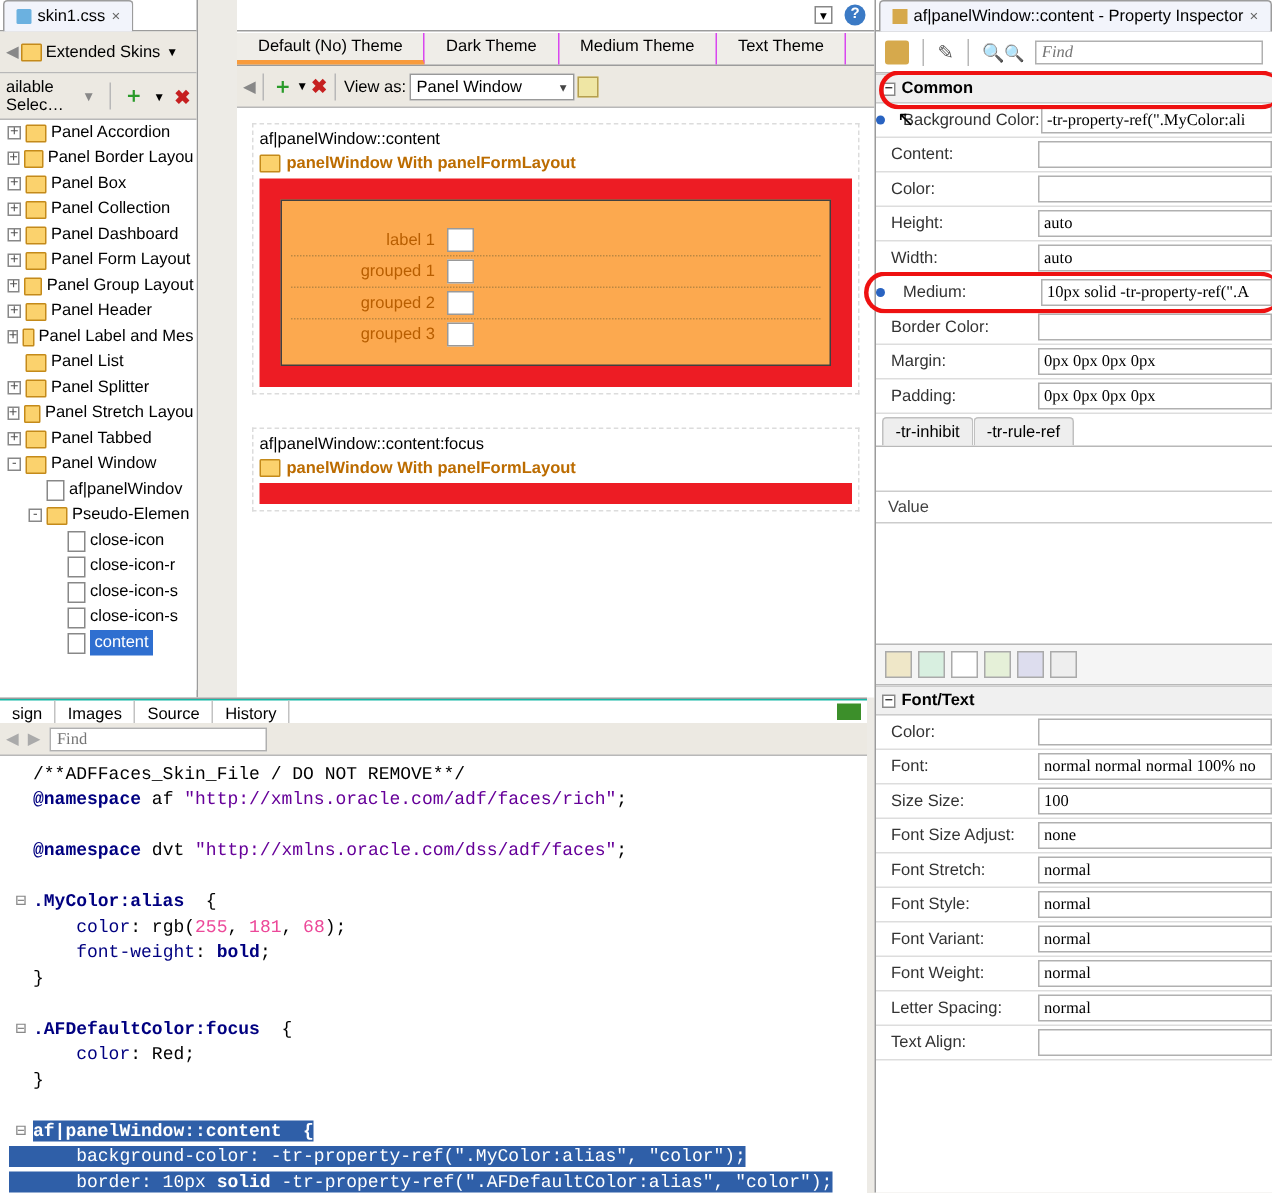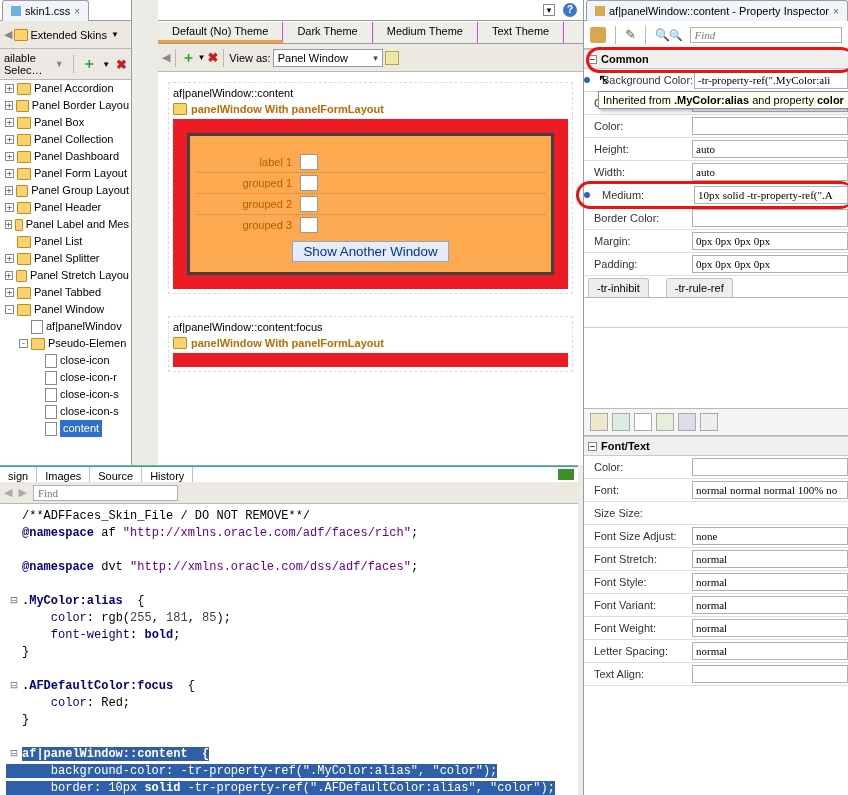--- a/index.html
+++ b/index.html
@@ -17,47 +17,47 @@
 .expander{width:9px;height:9px;border:1px solid #888;display:inline-flex;align-items:center;justify-content:center;font:9px/1 monospace;color:#555;background:#fff}
 .folder{width:14px;height:12px;background:#fbd26d;border:1px solid #c48a1a;border-radius:1px}
 .file{width:12px;height:14px;background:#fff;border:1px solid #888}
 .themebar{display:flex;border-bottom:1px solid #9c9c9c;background:#efede8;height:22px}
 .themetab{padding:3px 14px 0;border-right:1px solid #d946ef}
 .themetab.active{border-bottom:3px solid #f89b3c}
 .preview{background:#fff;padding:10px;height:338px;overflow:auto}
 .dashbox{border:1px dashed #dcdcdc;padding:4px;margin-bottom:22px}
 .panelhdr{display:flex;align-items:center;gap:4px;padding:2px 0 4px}
 .redframe{background:#ed1c24;padding:14px}
-.orangebox{background:#fca94f;border:3px solid #404040;padding:16px 6px 10px}
+.orangebox{background:#fca94f;border:1px solid #404040;padding:16px 6px 10px}
 .fieldrow{display:flex;align-items:center;gap:8px;border-top:1px dotted #bb8842;padding:2px 0}
 .fieldrow:first-child{border-top:none}
 .fieldrow .lab{width:96px;text-align:right;color:#b85e00}
 .fieldrow input{width:18px;height:16px;border:1px solid #999;background:#fff}
 .linkbtn{color:#003399;background:#e6ecf7;border:1px solid #8ea7cf;padding:2px 10px;margin:6px auto 0;display:block;width:fit-content}
 .bottomtabs{display:flex;border-top:1px solid #14b8a6;height:16px;font-size:11px}
 .bottomtabs span{padding:3px 8px;border-right:1px solid #c2c2c2}
 .code{font:12px "Courier New",monospace;background:#fff;line-height:17px;padding:4px 6px;white-space:pre;height:300px;overflow:auto}
 .kw{color:#000080;font-weight:bold}
 .fn{color:#000080}
 .str{color:#660099}
-.num{color:#404040}
+.num{color:#ec4899}
 .hl{background:#2f5fa8;color:#fff}
 .hl .bold{font-weight:bold}
 .gut{display:inline-block;width:16px;color:#888;text-align:center;user-select:none}
 .prop{display:flex;align-items:center;height:23px;border-bottom:1px solid #ddd}
 .prop .pl{width:108px;padding-left:10px;color:#333}
 .prop input{flex:1;height:18px;border:1px solid #b0b0b0;background:#fff;padding:0 3px;font:11px Tahoma}
 .section{display:flex;align-items:center;gap:4px;padding:3px 4px;background:#f0f0f0;border-top:1px solid #ccc;border-bottom:1px solid #ccc;font-weight:bold;font-size:11px}
 .section .tw{width:9px;height:9px;border:1px solid #888;display:inline-flex;align-items:center;justify-content:center;font:9px/1 monospace;background:#fff}
 .right{position:absolute;left:583px;top:0;width:265px;height:795px;border-left:1px solid #9c9c9c;background:#fff;display:flex;flex-direction:column}
 .left{position:absolute;left:0;top:0;width:132px;height:465px;border-right:1px solid #9c9c9c;background:#fff}
 .center{position:absolute;left:158px;top:0;width:425px;height:465px;background:#fff}
 .south{position:absolute;left:0;top:465px;width:578px;height:330px;border-top:1px solid #9c9c9c;background:#fff}
 .redcallout{border:3px solid #e11;border-radius:14px;border-right:none}
-.subtabs{display:flex;height:22px;border-bottom:1px solid #b8b8b8;padding-left:4px;gap:17px;align-items:flex-end}
+.subtabs{display:flex;height:22px;border-bottom:1px solid #b8b8b8;padding-left:4px;gap:0;align-items:flex-end}
 .subtabs .st{padding:3px 8px;border:1px solid #c0c0c0;border-bottom:none;background:#eee;border-radius:3px 3px 0 0}
 .dot{width:6px;height:6px;background:#2963c1;border-radius:50%;display:inline-block;margin-right:2px}
 .insptool{display:flex;align-items:center;gap:6px;padding:4px 6px;border-bottom:1px solid #b8b8b8;height:28px}
 .inspicon{width:16px;height:16px;display:inline-block;background:#8aa8d6;border-radius:2px}
 .srch:before{content:"🔍";font-size:12px;background:transparent}
 .tooltip{position:absolute;background:#fffff0;border:1px solid #8888aa;padding:2px 4px;font-size:11px;white-space:nowrap;box-shadow:2px 2px 4px rgba(0,0,0,.3);z-index:50}
 </style>
 </head>
 <body>
 
@@ -256,21 +256,20 @@
               <input style="">
             </div>
           <div class="fieldrow">
               <span class="lab">grouped 2</span>
               <input style="">
             </div>
           <div class="fieldrow">
               <span class="lab">grouped 3</span>
               <input style="">
             </div>
-          <button class="linkbtn">Show Another Window</button>
         </div>
       </div>
     </div>
     <div class="dashbox">
       <div style="margin-bottom:2px">af|panelWindow::content:focus</div>
       <div class="panelhdr">
           <span class="folder"></span>
           <b style="color:#bc6c00">panelWindow With panelFormLayout</b>
         </div>
       <div class="redframe" style="height:14px;padding:0"></div>
@@ -291,21 +290,21 @@
     <span style="color:#aaa">◀</span>
     <span style="color:#aaa">▶</span>
     <input style="flex: 0 0 70px; height: 16px; border: 1px solid rgb(176, 176, 176); padding: 0px 4px; font: 11px Tahoma;" placeholder="Find">
   </div>
   <div class="code"><span class="gut"> </span><span>/**ADFFaces_Skin_File / DO NOT REMOVE**/</span>
 <span class="gut"> </span><span class="kw">@namespace</span><span> af </span><span class="str">"http://xmlns.oracle.com/adf/faces/rich"</span>;
 <span class="gut"> </span>
 <span class="gut"> </span><span class="kw">@namespace</span><span> dvt </span><span class="str">"http://xmlns.oracle.com/dss/adf/faces"</span>;
 <span class="gut"> </span>
 <span class="gut">⊟</span><span class="kw">.MyColor:alias</span><span>  {</span>
-<span class="gut"> </span>    <span class="fn">color</span><span>: rgb(</span><span class="num">255</span><span>, </span><span class="num">181</span><span>, </span><span class="num">85</span><span>);</span>
+<span class="gut"> </span>    <span class="fn">color</span><span>: rgb(</span><span class="num">255</span><span>, </span><span class="num">181</span><span>, </span><span class="num">68</span><span>);</span>
 <span class="gut"> </span>    <span class="fn">font-weight</span><span>: </span><span class="kw">bold</span><span>;</span>
 <span class="gut"> </span><span>}</span>
 <span class="gut"> </span>
 <span class="gut">⊟</span><span class="kw">.AFDefaultColor:focus</span><span>  {</span>
 <span class="gut"> </span>    <span class="fn">color</span><span>: Red;</span>
 <span class="gut"> </span><span>}</span>
 <span class="gut"> </span>
 <span class="gut">⊟</span><span class="hl"><span class="bold">af|panelWindow::content  {</span>
 <span class="gut"> </span><span>    background-color: -tr-property-ref(".MyColor:alias", "color");</span>
 <span class="gut"> </span><span>    border: 10px </span><span class="bold">solid</span><span> -tr-property-ref(".AFDefaultColor:alias", "color");</span></span></div>
@@ -335,21 +334,20 @@
         <span>Common</span>
       </div>
   </div>
 
   <div style="position:relative">
     <div class="prop">
         <span class="dot"></span>
         <span class="pl" style="width:102px">Background Color:</span>
         <input value="-tr-property-ref(&quot;.MyColor:ali" style="">
       </div>
-    <div class="tooltip" style="left:14px;top:22px"><span title="Inherited from .MyColor:alias and property color">Inherited from <b>.MyColor:alias</b> and property <b>color</b></span></div>
     <span style="position:absolute;left:14px;top:2px;font-size:14px">↖</span>
     <div class="prop">
         <span class="pl">Content:</span>
         <input value="" style="">
       </div>
     <div class="prop">
         <span class="pl">Color:</span>
         <input value="" style="">
       </div>
     <div class="prop">
@@ -382,20 +380,21 @@
         <span class="pl">Padding:</span>
         <input value="0px 0px 0px 0px" style="">
       </div>
   </div>
 
   <div class="subtabs">
     <div class="st">-tr-inhibit</div>
     <div class="st">-tr-rule-ref</div>
   </div>
   <div style="height:30px;border-bottom:1px solid #ccc"></div>
+  <div style="padding:4px 8px;border-bottom:1px solid #ccc;color:#444">Value</div>
   <div style="height:80px"></div>
 
   <div style="display:flex;gap:4px;padding:4px 6px;border-top:1px solid #b8b8b8;border-bottom:1px solid #b8b8b8;background:#f5f5f5">
     <span style="width:18px;height:18px;border:1px solid #aaa;background:#efe7c8"></span>
     <span style="width:18px;height:18px;border:1px solid #aaa;background:#d8efe0"></span>
     <span style="width:18px;height:18px;border:1px solid #aaa;background:#fff"></span>
     <span style="width:18px;height:18px;border:1px solid #aaa;background:#e5f0d8"></span>
     <span style="width:18px;height:18px;border:1px solid #aaa;background:#dde"></span>
     <span style="width:18px;height:18px;border:1px solid #aaa;background:#eee"></span>
   </div>
@@ -407,20 +406,21 @@
       <div class="prop">
         <span class="pl">Color:</span>
         <input value="" style="">
       </div>
       <div class="prop">
         <span class="pl">Font:</span>
         <input value="normal normal normal 100% no" style="">
       </div>
       <div class="prop">
         <span class="pl">Size Size:</span>
+        <input value="100" style="">
       </div>
       <div class="prop">
         <span class="pl">Font Size Adjust:</span>
         <input value="none" style="">
       </div>
       <div class="prop">
         <span class="pl">Font Stretch:</span>
         <input value="normal" style="">
       </div>
       <div class="prop">

